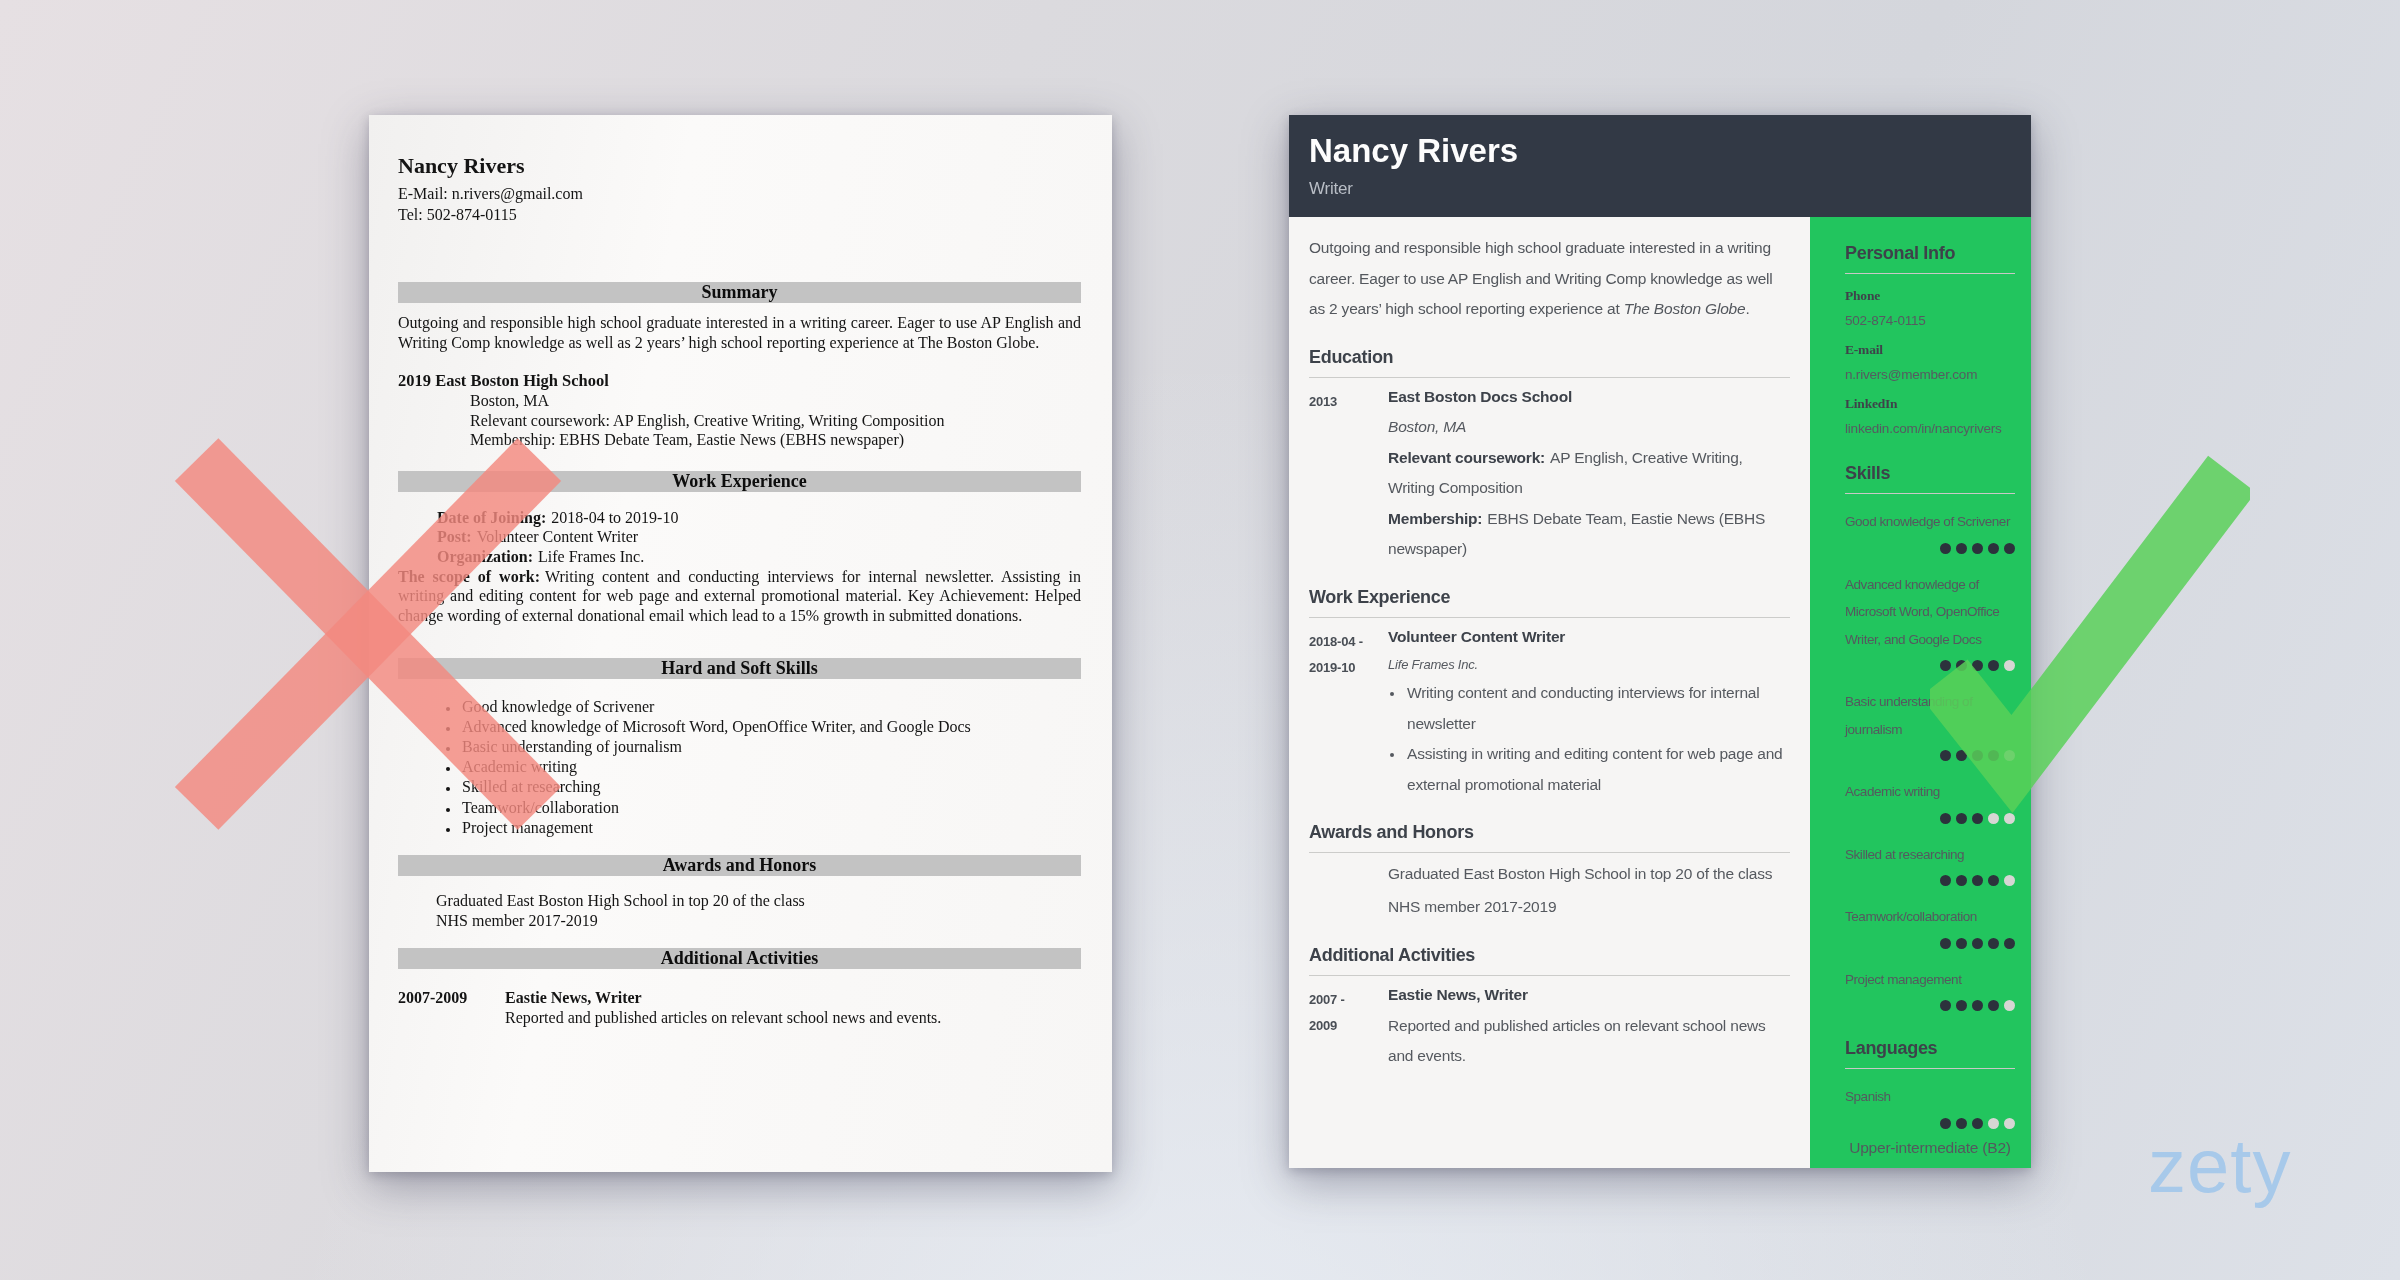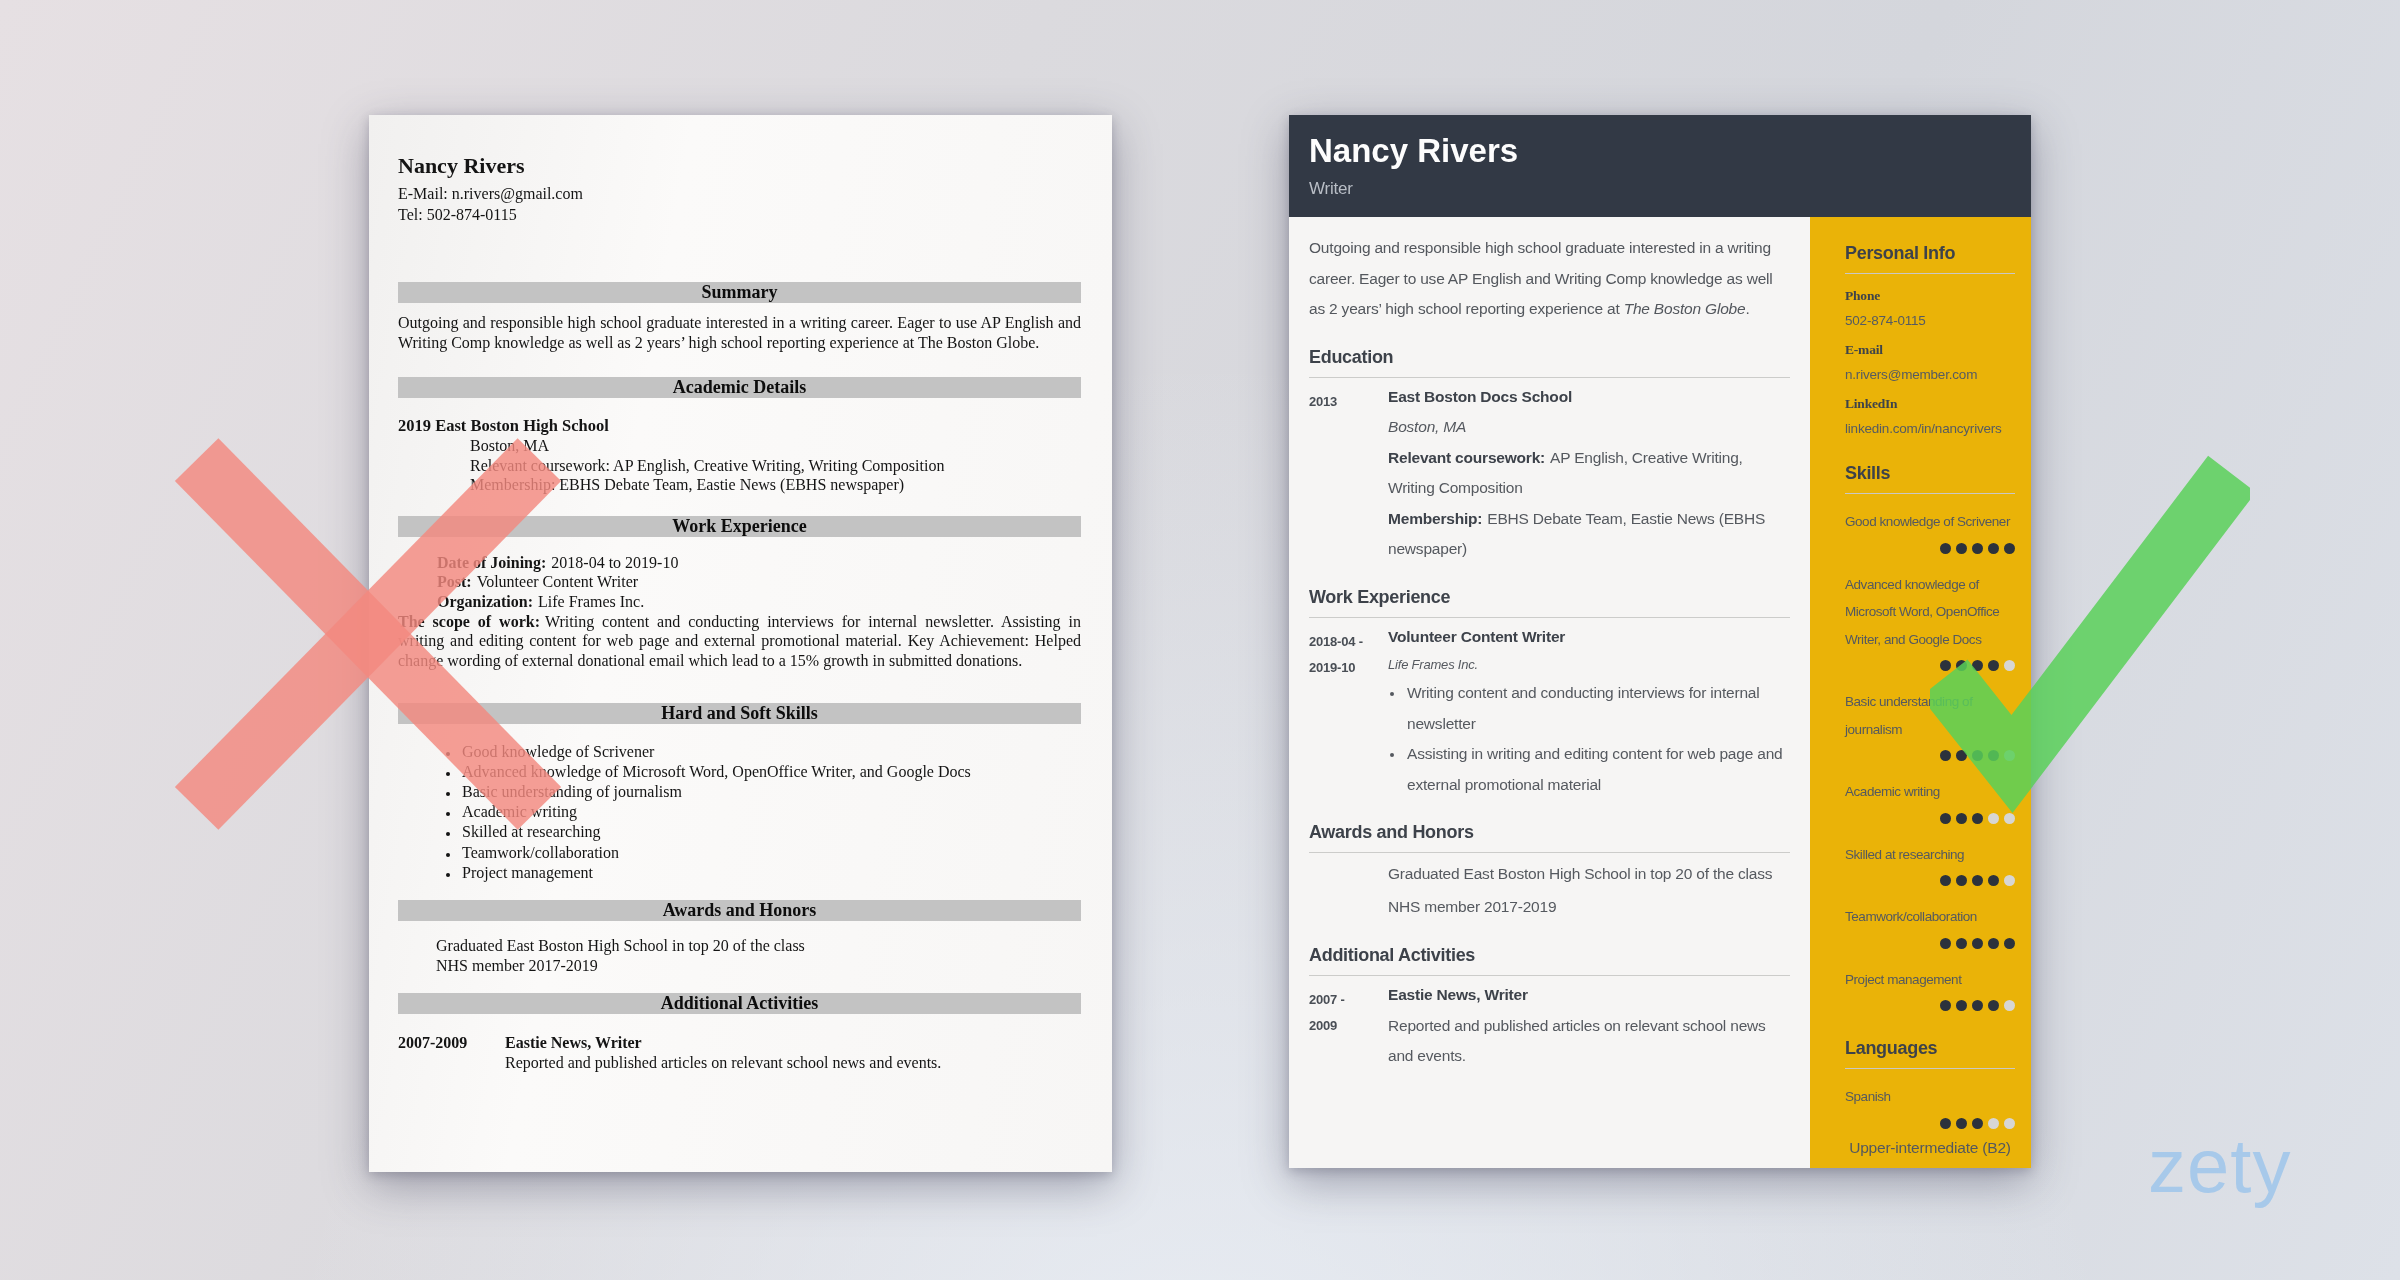--- a/index.html
+++ b/index.html
@@ -74,21 +74,21 @@
   .g-company{font-style:italic;font-size:13px;line-height:26px;}
   .g-loc{font-style:italic;}
   .g-content b{color:#3d424a;margin-right:5px;}
   .g-bullets{margin:0;padding-left:17px;}
   .g-bullets li{padding-left:2px;}
   .g-bullets li::marker{font-size:14px;}
   .g-ach{margin:0;}
   .g-awards-list{margin:0;padding:0;list-style:none;}
   .g-awards-list li{line-height:33px;}
 
-  .g-sidebar{width:221px;box-sizing:border-box;background:#eab308;padding:26px 16px 0 35px;}
+  .g-sidebar{width:221px;box-sizing:border-box;background:#22c55e;padding:26px 16px 0 35px;}
   .sb-h{font-size:18px;font-weight:bold;color:#3d424a;letter-spacing:-.3px;}
   .sb-rule{border:0;border-top:1.5px solid #c9c8c6;margin:9px 0 2px;}
   .sb-label{margin-top:14px;font-size:13.5px;font-weight:bold;color:#3e434a;font-family:Liberation Serif, serif;}
   .sb-value{margin-top:9px;font-size:13.5px;color:#565b61;}
   .sb-section{margin-top:27px;}
   .skill{margin-bottom:17px;}
   .skill-label{font-size:13.5px;line-height:27.5px;letter-spacing:-.45px;color:#55595f;}
   .dots{display:flex;justify-content:flex-end;gap:5px;margin-top:7px;}
   .dot{width:11px;height:11px;border-radius:50%;background:#d7d6d4;}
   .dot.filled{background:#2c323c;}
@@ -117,21 +117,20 @@
 
   <section class="page bad">
     <div class="bad-inner">
       <div class="b-name">Nancy Rivers</div>
       <div class="b-contact">E-Mail: n.rivers@gmail.com</div>
       <div class="b-contact">Tel: 502-874-0115</div>
 
       <div class="bar summary">Summary</div>
       <p class="b-summary">Outgoing and responsible high school graduate interested in a writing career. Eager to use AP English and Writing Comp knowledge as well as 2 years’ high school reporting experience at The Boston Globe.</p>
 
-      <div class="bar academic">Academic Details</div>
       <div class="b-school">2019 East Boston High School</div>
       <div class="b-edu-ind">Boston, MA</div>
       <div class="b-edu-ind"><span>Relevant coursework:</span> <span>AP English, Creative Writing, Writing Composition</span></div>
       <div class="b-edu-ind"><span>Membership:</span> <span>EBHS Debate Team, Eastie News (EBHS newspaper)</span></div>
 
       <div class="bar work">Work Experience</div>
       <div class="b-kv-block">
         <div class="b-kv"><b>Date of Joining:</b><span>2018-04 to 2019-10</span></div>
         <div class="b-kv"><b>Post:</b><span>Volunteer Content Writer</span></div>
         <div class="b-kv"><b>Organization:</b><span>Life Frames Inc.</span></div>

